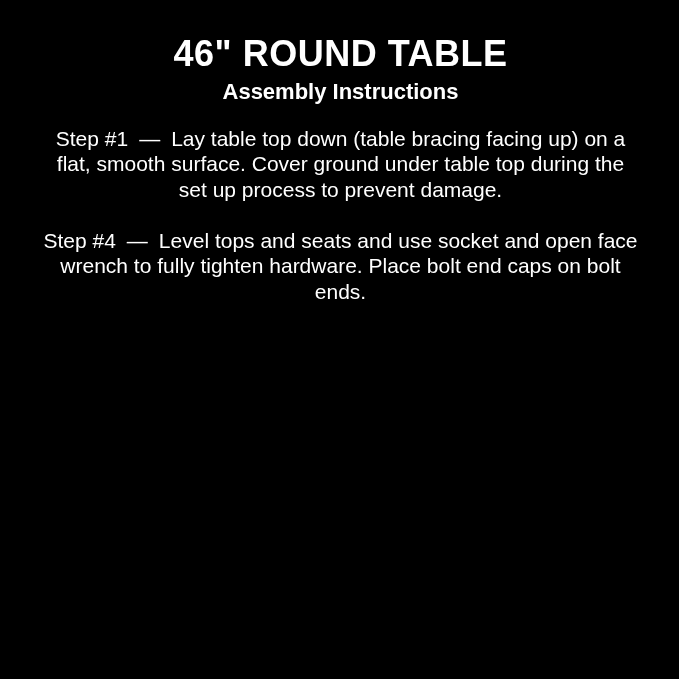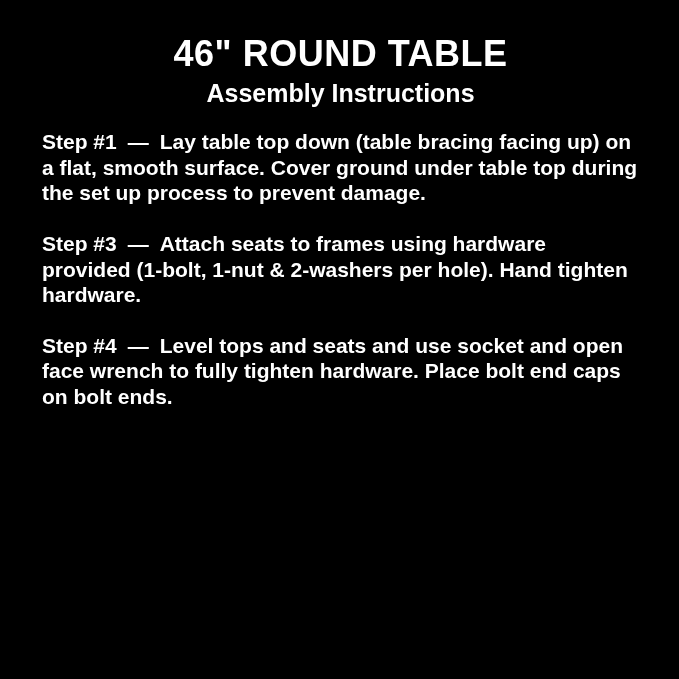--- a/index.html
+++ b/index.html
@@ -25,46 +25,45 @@
   .title {
     text-align: center;
     font-size: 36px;
     font-weight: 700;
     letter-spacing: 0.5px;
     margin: 0 0 6px 0;
     line-height: 1.1;
   }
   .subtitle {
     text-align: center;
-    font-size: 25px;
+    font-size: 22px;
     font-weight: 700;
     margin: 0 0 22px 0;
     line-height: 1.1;
   }
   .step {
     font-size: 21px;
-    font-weight: 700;
+    font-weight: 400;
     line-height: 1.22;
     margin: 0 0 25px 0;
-    text-align: left;
+    text-align: center;
   }
   .step .dash {
     margin: 0 11px;
   }
 </style>
 </head>
 <body>
 
 <div class="poster">
 
   <h1 class="title">46" ROUND TABLE</h1>
   <h2 class="subtitle">Assembly Instructions</h2>
 
   <p class="step"><span>Step #1</span><span class="dash">—</span><span>Lay table top down (table bracing facing up) on a flat, smooth surface. Cover ground under table top during the set up process to prevent damage.</span></p>
 
 
-  <p class="step"><span>Step #3</span><span class="dash">—</span><span>Attach seats to frames using hardware provided (1-bolt, 1-nut &amp; 2-washers per hole). Hand tighten hardware.</span></p>
 
 
 
   <p class="step"><span>Step #4</span><span class="dash">—</span><span>Level tops and seats and use socket and open face wrench to fully tighten hardware. Place bolt end caps on bolt ends.</span></p>
 
 </div>
 
 </body></html>

